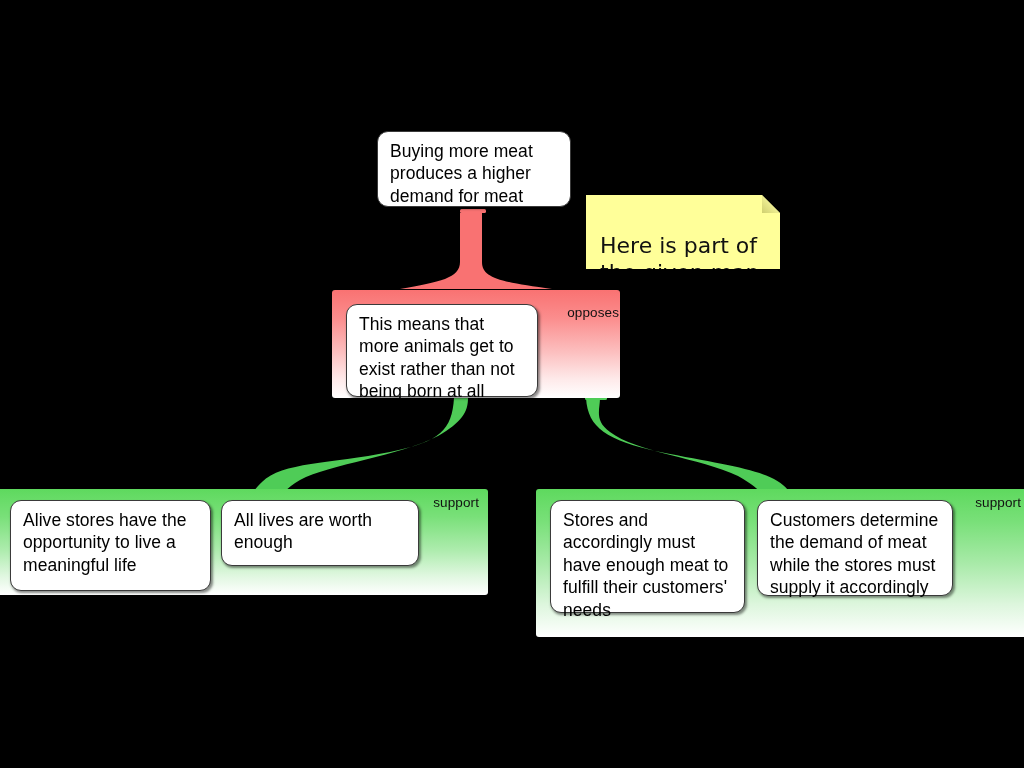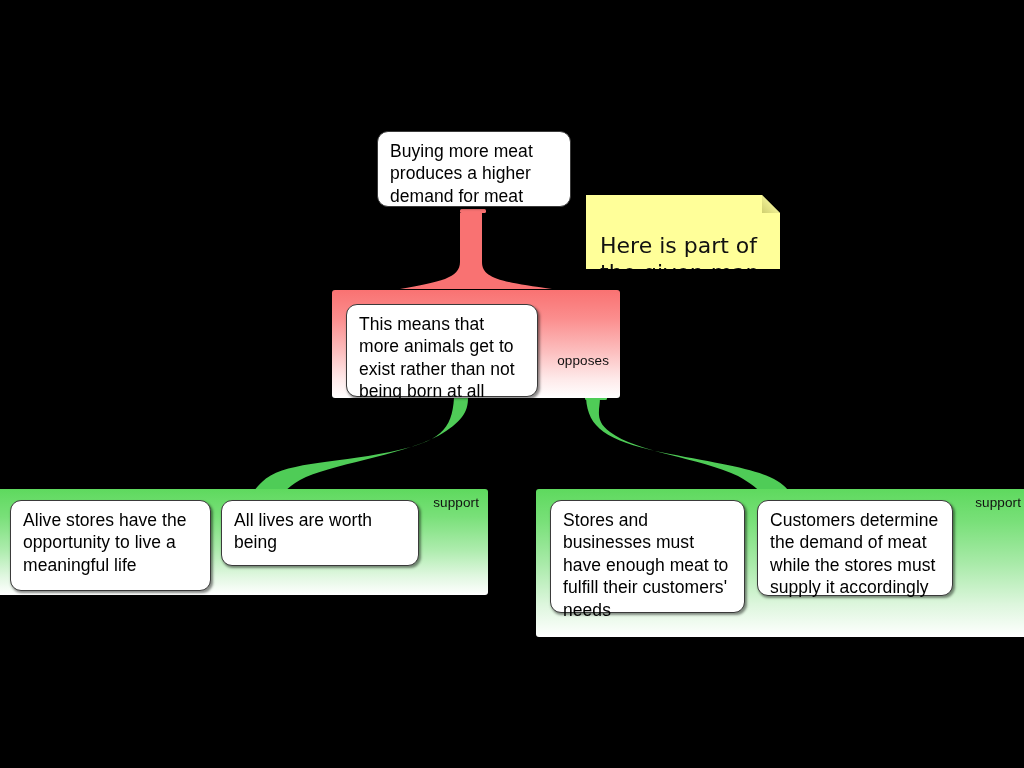--- a/index.html
+++ b/index.html
@@ -87,21 +87,21 @@
 
   
   .group-label {
     position: absolute;
     font-size: 13.5px;
     line-height: 15px;
     color: #111111;
     letter-spacing: 0.1px;
     white-space: nowrap;
   }
-  #opposes-label { right: 11px; top: 15px; margin-top: 48px; }
+  #opposes-label { right: 1px; top: 15px; }
   #support-label-left { right: 9px; top: 6px; }
   #support-label-right { right: 9px; top: 6px; }
 
   
   #claim-existence {
     left: 346px;
     top: 304px;
     width: 192px;
     height: 93px;
   }
@@ -202,21 +202,21 @@
 
   <div class="group-panel" id="opposes-group">
     <span class="group-label" id="opposes-label">opposes</span>
   </div>
   <div class="card" id="claim-existence">This means that more animals get to exist rather than not being born at all</div>
 
   <div class="group-panel" id="supports-group-left">
     <span class="group-label" id="support-label-left">support</span>
   </div>
   <div class="card" id="claim-meaningful-life">Alive stores have the opportunity to live a meaningful life</div>
-  <div class="card" id="claim-lives-worth">All lives are worth being</div>
+  <div class="card" id="claim-lives-worth">All lives are worth enough</div>
 
   <div class="group-panel" id="supports-group-right">
     <span class="group-label" id="support-label-right">support</span>
   </div>
-  <div class="card" id="claim-stores-supply">Stores and businesses must have enough meat to fulfill their customers' needs</div>
+  <div class="card" id="claim-stores-supply">Stores and accordingly must have enough meat to fulfill their customers' needs</div>
   <div class="card" id="claim-customers-demand">Customers determine the demand of meat while the stores must supply it accordingly</div>
 
 </div>
 
 </body></html>

